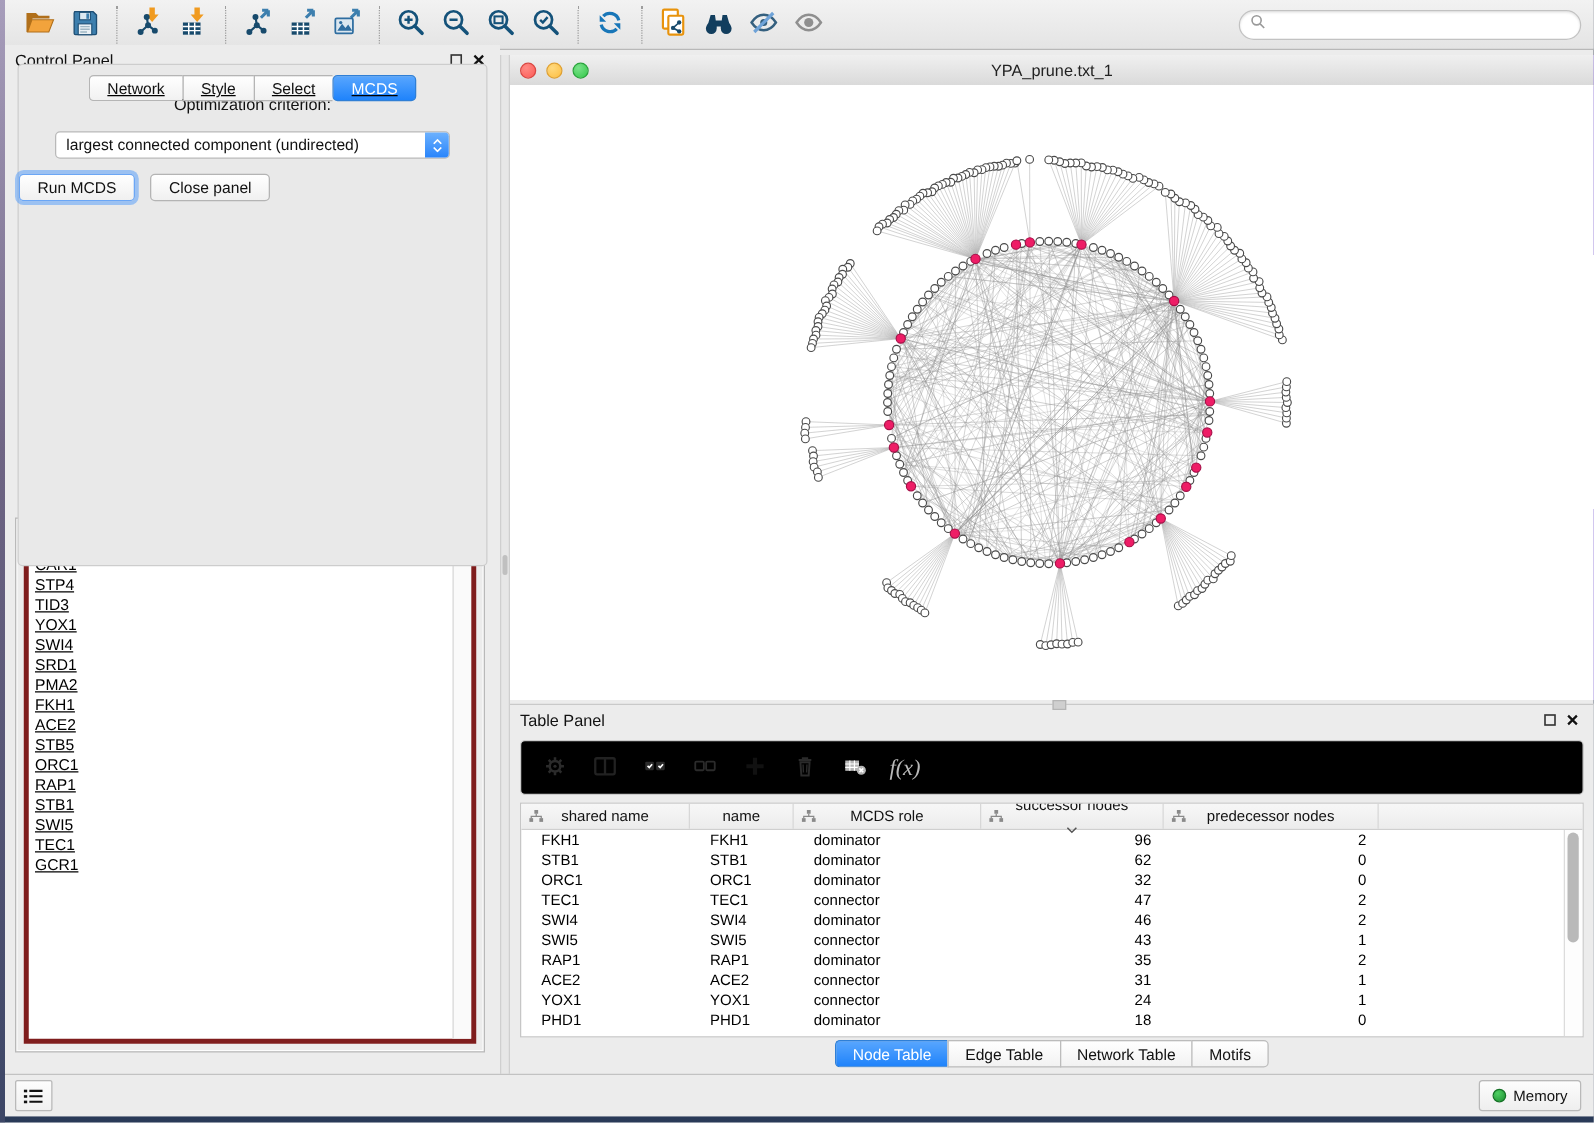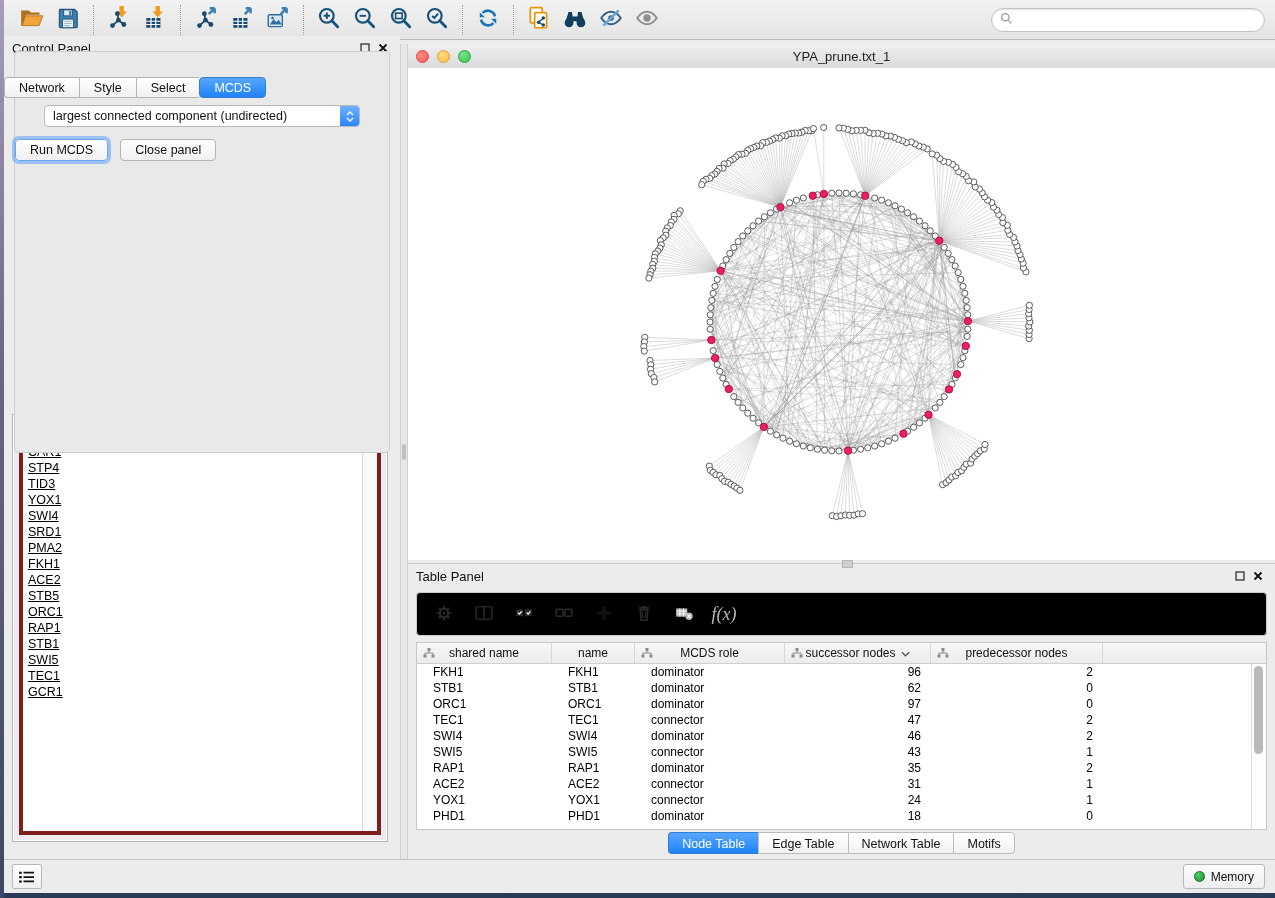--- a/index.html
+++ b/index.html
@@ -28,21 +28,21 @@
   #v-splitter{position:absolute;left:396px;top:44px;width:8px;bottom:33px;background:#e7e7e7;
     border-left:1px solid #cfcfcf;border-right:1px solid #cfcfcf;box-sizing:border-box;}
   #v-splitter .grip{position:absolute;top:400px;left:1px;width:4px;height:16px;background:#c0c0c0;border-radius:2px;}
   #right-area{position:absolute;left:404px;top:44px;right:0;bottom:33px;}
 
   .panel-titlebar{height:24px;display:flex;align-items:center;padding:0 8px;font-size:13px;color:#111;}
   .panel-title{flex:1;}
   .win-ctrl{width:18px;height:18px;border:none;background:transparent;display:flex;align-items:center;justify-content:center;padding:0;}
 
   
-  .ctab-row{display:flex;justify-content:flex-start;margin-top:17px;position:relative;z-index:2;}
+  .ctab-row{display:flex;justify-content:center;margin-top:0;position:relative;z-index:2;text-decoration:underline;}
   .ctab{height:21px;line-height:21px;padding:0 14px;font-size:12.5px;background:linear-gradient(180deg,#ffffff,#f1f1f1);
     border:1px solid #b5b5b5;border-right:none;color:#111;}
   .ctab:first-child{border-radius:4px 0 0 4px;}
   .ctab:last-child{border-right:1px solid #b5b5b5;border-radius:0 4px 4px 0;}
   .ctab.active{background:linear-gradient(180deg,#58a6fe,#1f83fb);color:#fff;border-color:#2f7fd6;border-radius:4px;}
   #mcds-pane{position:absolute;left:10px;right:10px;top:15px;height:400px;background:#e9e9e9;
     border:1px solid #cdcdcd;border-radius:4px;z-index:1;}
   #opt-label{text-align:center;margin-top:24px;font-size:13px;color:#111;}
   #criterion{margin:14px auto 0;width:316px;height:22px;background:#fff;border:1px solid #b9b9b9;border-radius:4px;
     display:flex;align-items:center;position:relative;box-sizing:border-box;}
@@ -1230,21 +1230,21 @@
             </div>
             <div class="th" style="width: 150px;">
               <span class="colicon"><svg viewBox="0 0 12 12" width="12" height="12">
                   <rect x="4.5" y="1" width="3" height="3" fill="#8a8a8a"></rect>
                   <rect x="0.5" y="7.5" width="3" height="3" fill="#8a8a8a"></rect>
                   <rect x="8.5" y="7.5" width="3" height="3" fill="#8a8a8a"></rect>
                   <path d="M6 4v2M2 7.5V6h8v1.5" stroke="#8a8a8a" fill="none"></path>
                 </svg></span>
               <span>MCDS role</span>
             </div>
-            <div class="th" style="width: 146px;">
+            <div class="th" style="width: 146px; flex-direction: column;">
               <span class="colicon"><svg viewBox="0 0 12 12" width="12" height="12">
                   <rect x="4.5" y="1" width="3" height="3" fill="#8a8a8a"></rect>
                   <rect x="0.5" y="7.5" width="3" height="3" fill="#8a8a8a"></rect>
                   <rect x="8.5" y="7.5" width="3" height="3" fill="#8a8a8a"></rect>
                   <path d="M6 4v2M2 7.5V6h8v1.5" stroke="#8a8a8a" fill="none"></path>
                 </svg></span>
               <span>successor nodes</span>
               <span><svg viewBox="0 0 10 6" width="9" height="6">
                   <path d="M1 1l4 4 4-4" stroke="#555" stroke-width="1.4" fill="none"></path>
                 </svg></span>
@@ -1272,21 +1272,21 @@
               <div class="td left" style="width: 135px;">STB1</div>
               <div class="td left" style="width: 83px;">STB1</div>
               <div class="td left" style="width: 150px;">dominator</div>
               <div class="td right" style="width: 146px;">62</div>
               <div class="td right" style="width: 172px;">0</div>
             </div>
             <div class="tr">
               <div class="td left" style="width: 135px;">ORC1</div>
               <div class="td left" style="width: 83px;">ORC1</div>
               <div class="td left" style="width: 150px;">dominator</div>
-              <div class="td right" style="width: 146px;">97</div>
+              <div class="td right" style="width: 146px;">32</div>
               <div class="td right" style="width: 172px;">0</div>
             </div>
             <div class="tr">
               <div class="td left" style="width: 135px;">TEC1</div>
               <div class="td left" style="width: 83px;">TEC1</div>
               <div class="td left" style="width: 150px;">connector</div>
               <div class="td right" style="width: 146px;">47</div>
               <div class="td right" style="width: 172px;">2</div>
             </div>
             <div class="tr">

